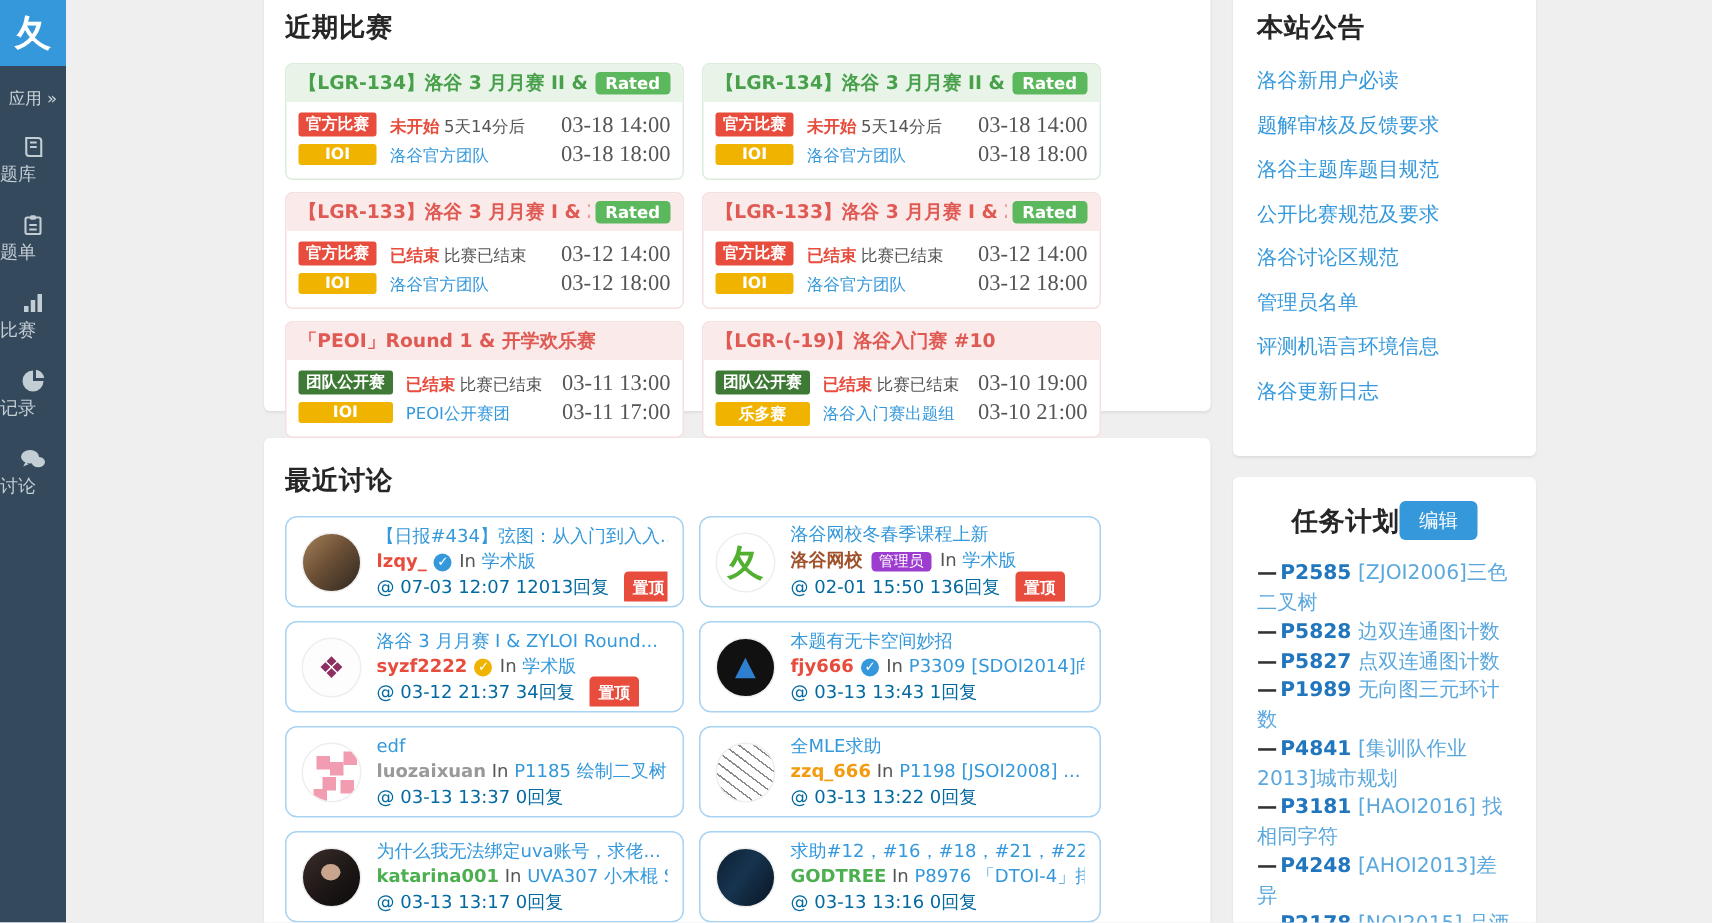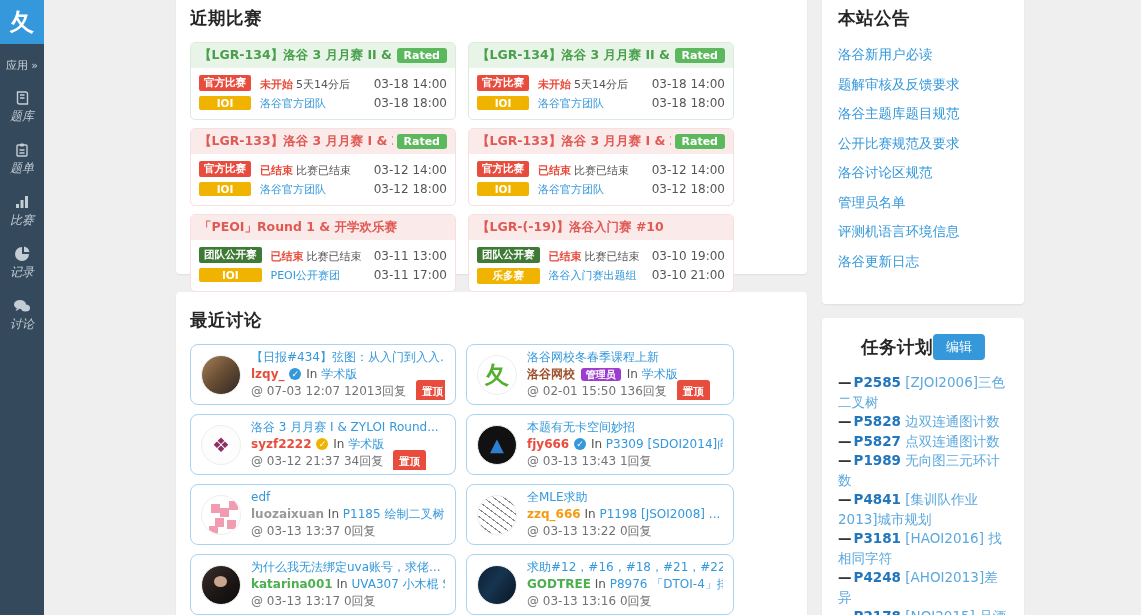--- a/index.html
+++ b/index.html
@@ -3,21 +3,21 @@
 <meta charset="utf-8">
 <style>
   * { margin:0; padding:0; box-sizing:border-box; }
   html,body { width:1141px; height:615px; overflow:hidden; }
   body { background:#efeff0; font-family:"DejaVu Sans","Liberation Sans",sans-serif; position:relative; color:#333; }
 
   
   .nav { position:absolute; left:0; top:0; width:44px; height:615px; background:#35495c; z-index:5; }
   .logo { width:44px; height:44px; background:#3498db; color:#fff; display:flex; align-items:center; justify-content:center; font-size:24px; font-weight:bold; cursor:pointer; }
   .apps { color:#cdd6dc; font-size:11px; text-align:center; margin-top:14px; cursor:pointer; }
-  .nav-item { margin-top:17px; text-align:center; color:#c3cdd4; font-size:12px; cursor:pointer;font-style:italic; }
+  .nav-item { margin-top:17px; color:#c3cdd4; font-size:12px; cursor:pointer; }
   .nav-item svg { display:block; margin:0 auto 2px; }
 
   
   .panel { position:absolute; background:#fff; border-radius:4px; box-shadow:0 1px 2px rgba(0,0,0,.07); }
   .panel h2 { font-size:17.5px; color:#262626; letter-spacing:.5px; }
 
   #panel-contests { left:176px; top:-18px; width:631px; height:292px; padding:24px 14px 14px; }
   #panel-discuss  { left:176px; top:292px; width:631px; height:345px; padding:16px 14px; }
   #panel-ann      { left:822px; top:-18px; width:202px; height:322px; padding:24px 16px 14px; }
   #panel-tasks    { left:822px; top:318px; width:202px; height:340px; padding:16px 16px; }
@@ -36,41 +36,41 @@
   .cc-body { padding:7px 8px 6px; display:flex; gap:9px; align-items:flex-start; }
   .cc-tags { display:flex; flex-direction:column; gap:5px; flex:none; }
   .tag { color:#fff; border-radius:2px; padding:1px 5px; text-align:center; font-size:10.5px; font-weight:bold; white-space:nowrap; }
   .tag-red    { background:#e74c3c; }
   .tag-dgreen { background:#3e7a35; }
   .tag-yellow { background:#f0b400; }
   .cc-mid { flex:1; font-size:11px; line-height:19px; white-space:nowrap; overflow:hidden; }
   .st-word { font-weight:bold; color:#e74c3c; margin-right:3px; }
   .st-rest { color:#555; }
   .org { color:#3498db; cursor:pointer; }
-  .cc-times { color:#555; font-size:12px; line-height:19px; flex:none; white-space:nowrap; }
+  .cc-times { color:#555; font-size:15px; line-height:19px; flex:none; white-space:nowrap;font-family:Liberation Serif, serif; }
 
   
   .disc-grid { display:grid; grid-template-columns:266px 268px; gap:9px 10px; margin-top:12px; }
   .disc-card { height:61px; border:1px solid #a9d3f2; border-radius:8px; background:#fff; display:flex; align-items:center; padding:0 10px; gap:10px; cursor:pointer; }
   .avatar { width:40px; height:40px; border-radius:50%; flex:none; overflow:hidden; display:flex; align-items:center; justify-content:center; border:1px solid #eee; cursor:pointer; }
   .disc-main { font-size:12px; line-height:17px; white-space:nowrap; overflow:hidden; flex:1; }
   .d-title { color:#3498db; display:block; }
   .name { font-weight:bold; }
   .name-red    { color:#e74c3c; }
   .name-brown  { color:#a0522d; }
   .name-gray   { color:#999999;text-align:center; }
   .name-orange { color:#f39c12; }
   .name-green  { color:#4caf50; }
   .check { display:inline-block; width:12px; height:12px; border-radius:50%; color:#fff; font-size:9px; line-height:12px; text-align:center; vertical-align:1px; margin:0 1px; }
   .check-blue { background:#3498db; }
   .check-gold { background:#f0b400; }
-  .badge-admin { background:#9d3dcf; color:#fff; font-size:10px; padding:1px 5px; border-radius:3px; font-weight:bold; margin:0 2px; }
+  .badge-admin { background:#9d3dcf; color:#fff; font-size:10px; padding:1px 5px; border-radius:3px; font-weight:normal; margin:0 2px; }
   .d-in { color:#555; }
   .board { color:#3498db; cursor:pointer; }
-  .d-time { color:#737373; }
+  .d-time { color:#0369a1; }
   .badge-pin { background:#e74c3c; color:#fff; font-size:10.5px; font-weight:bold; padding:5px 6px; border-radius:3px; margin-left:6px; }
   .badge-pin:empty { display:none; }
 
   
   .av-lzqy   { background:linear-gradient(135deg,#a5805a 0%,#6d5136 45%,#2e2620 100%); }
   .av-school { background:#fff; color:#52b031; font-size:24px; font-weight:bold; }
   .av-syzf   { background:#fdfdfd; color:#8e2f62; font-size:20px; }
   .av-fjy    { background:#111; color:#2f7fd1; font-size:18px; }
   .av-pink   { background:#fff; position:relative; }
   .av-pink::before { content:''; position:absolute; left:9px; top:8px; width:9px; height:9px; background:#f19cb0;

